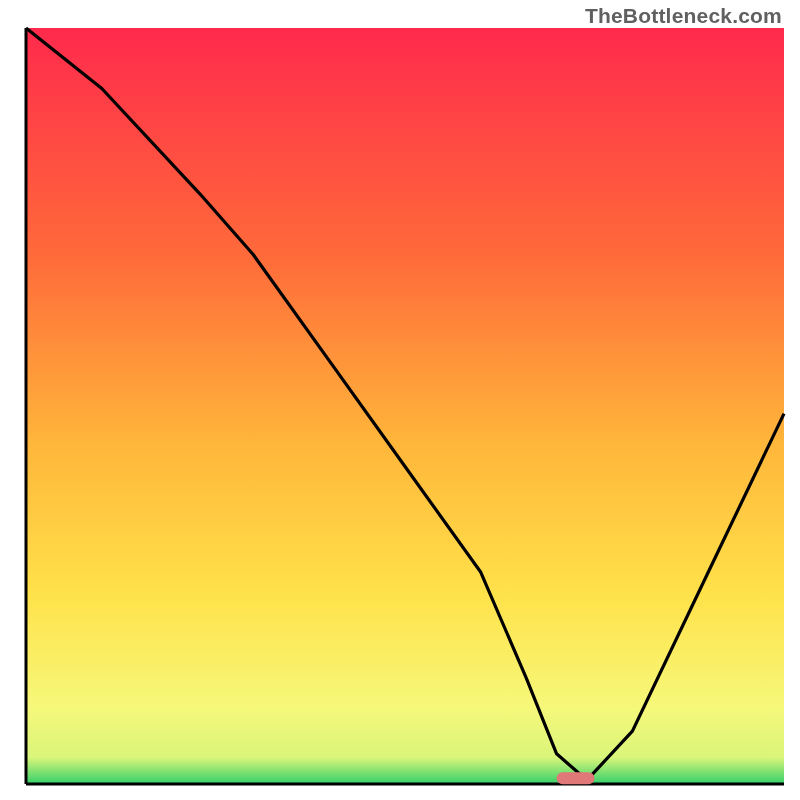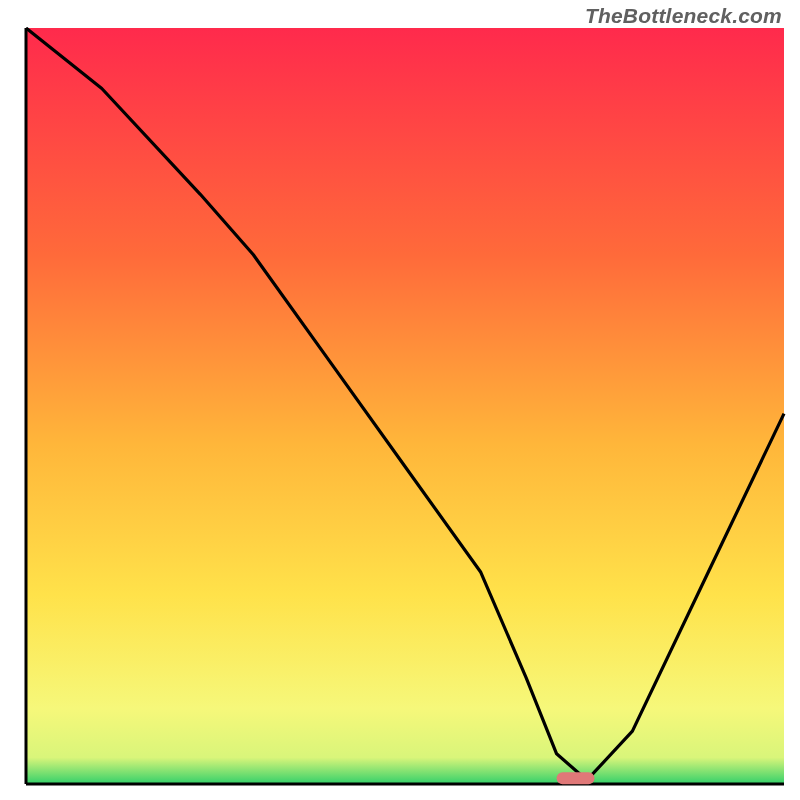--- a/index.html
+++ b/index.html
@@ -7,21 +7,20 @@
     padding: 0;
     width: 800px;
     height: 800px;
     background: #ffffff;
     font-family: -apple-system, BlinkMacSystemFont, "Segoe UI", Arial, sans-serif;
   }
   .canvas-wrap {
     position: relative;
     width: 800px;
     height: 717px;
-    font-style: italic;
   }
   svg {
     display: block;
     position: absolute;
     top: 0;
     left: 0;
   }
   .watermark {
     position: absolute;
     top: 4px;

